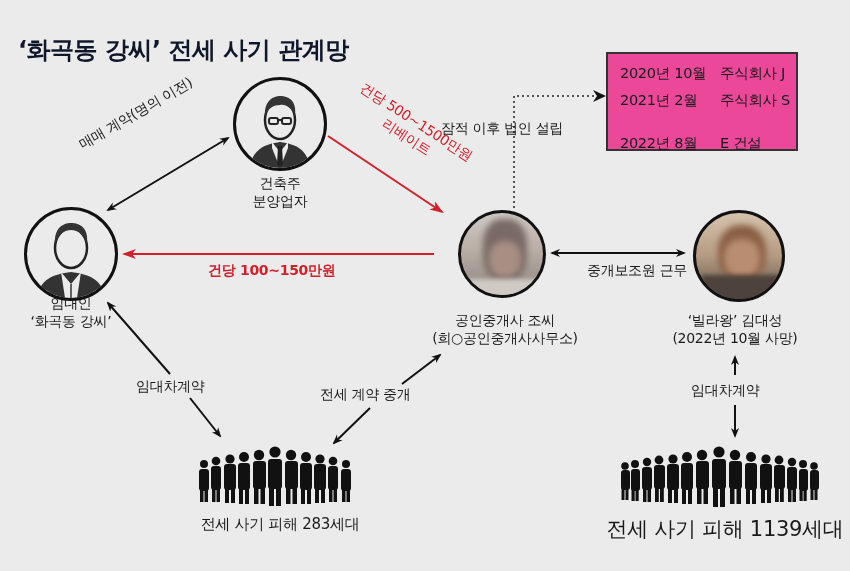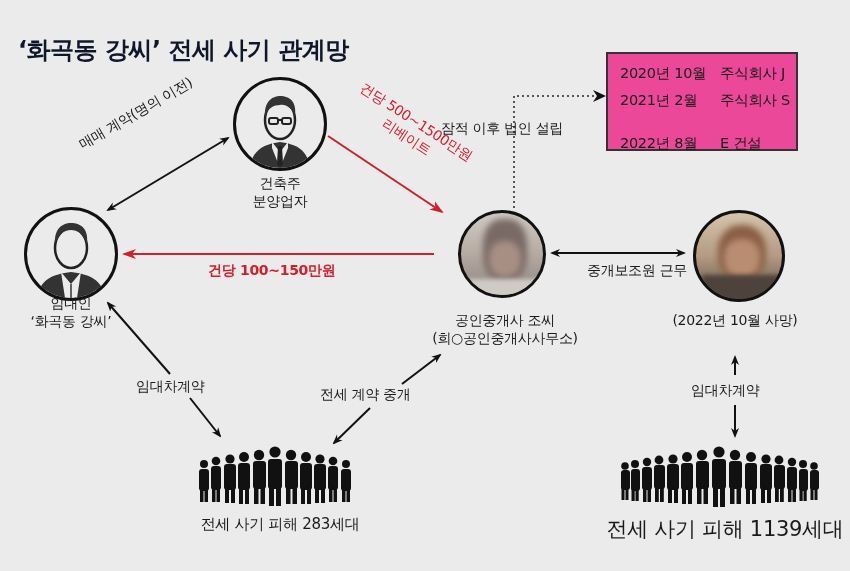--- a/index.html
+++ b/index.html
@@ -92,20 +92,21 @@
   <div>공인중개사 조씨</div>
   <div>(희○공인중개사사무소)</div>
 </div>
 
 <div class="circle" style="left:693px;top:210px;width:92px;height:92px;background:linear-gradient(180deg,#d6c3ad 0%,#b49b82 50%,#5e5046 100%);">
   <div style="position:absolute;left:22px;top:12px;width:48px;height:56px;border-radius:45%;background:#8a5f45;filter:blur(3px);"></div>
   <div style="position:absolute;left:28px;top:26px;width:36px;height:38px;border-radius:45%;background:#b98d72;filter:blur(3px);"></div>
   <div style="position:absolute;left:6px;top:62px;width:80px;height:32px;background:#4e433c;filter:blur(2px);"></div>
 </div>
 <div class="abs lbl center" style="left:650px;top:312px;width:170px;">
+  <div>‘빌라왕’ 김대성</div>
   <div>(2022년 10월 사망)</div>
 </div>
 
 <div class="abs lbl" style="left:76px;top:138px;transform:rotate(-30deg);transform-origin:left top;">매매 계약(명의 이전)</div>
 
 <div class="abs lbl red center" style="left:336px;top:112px;width:150px;transform:rotate(33deg);transform-origin:center;">
   <div>건당 500~1500만원</div>
   <div>리베이트</div>
 </div>
 

